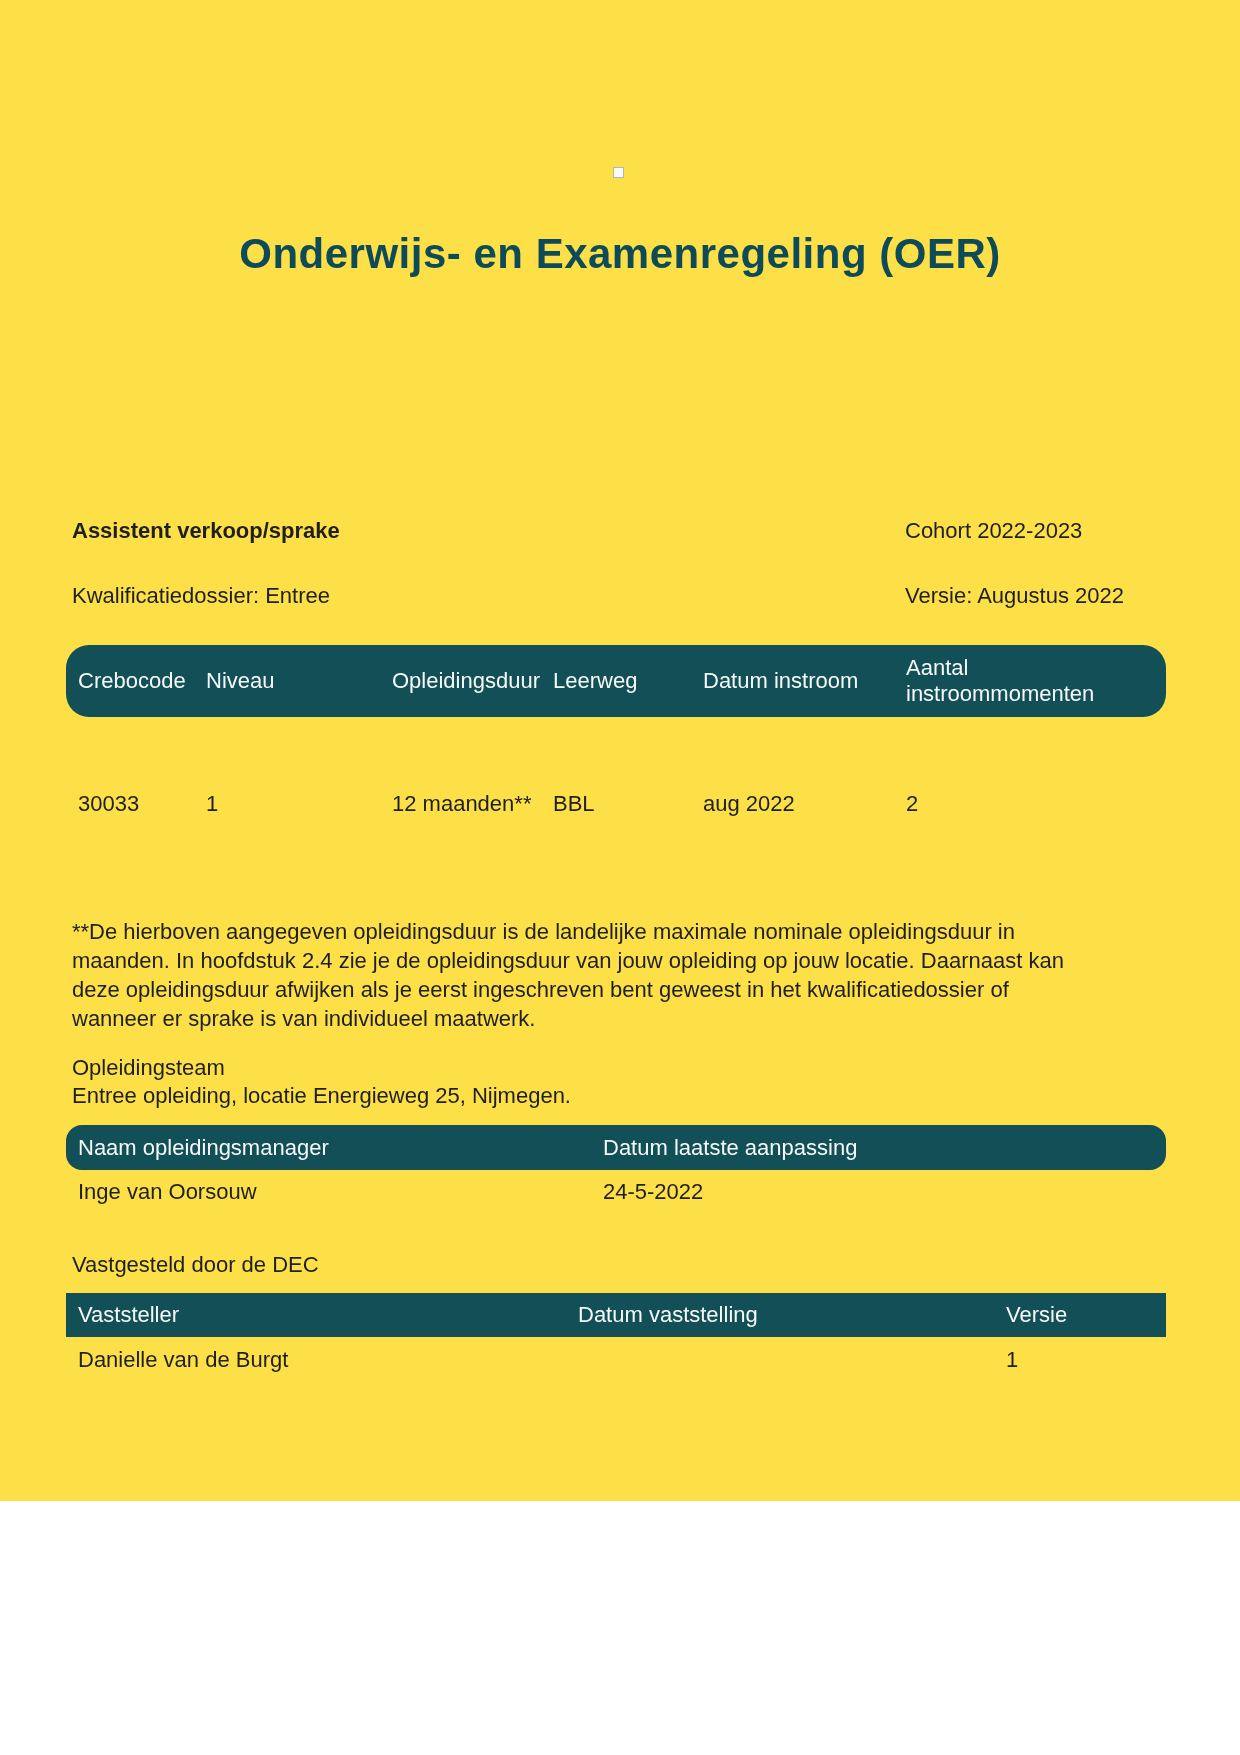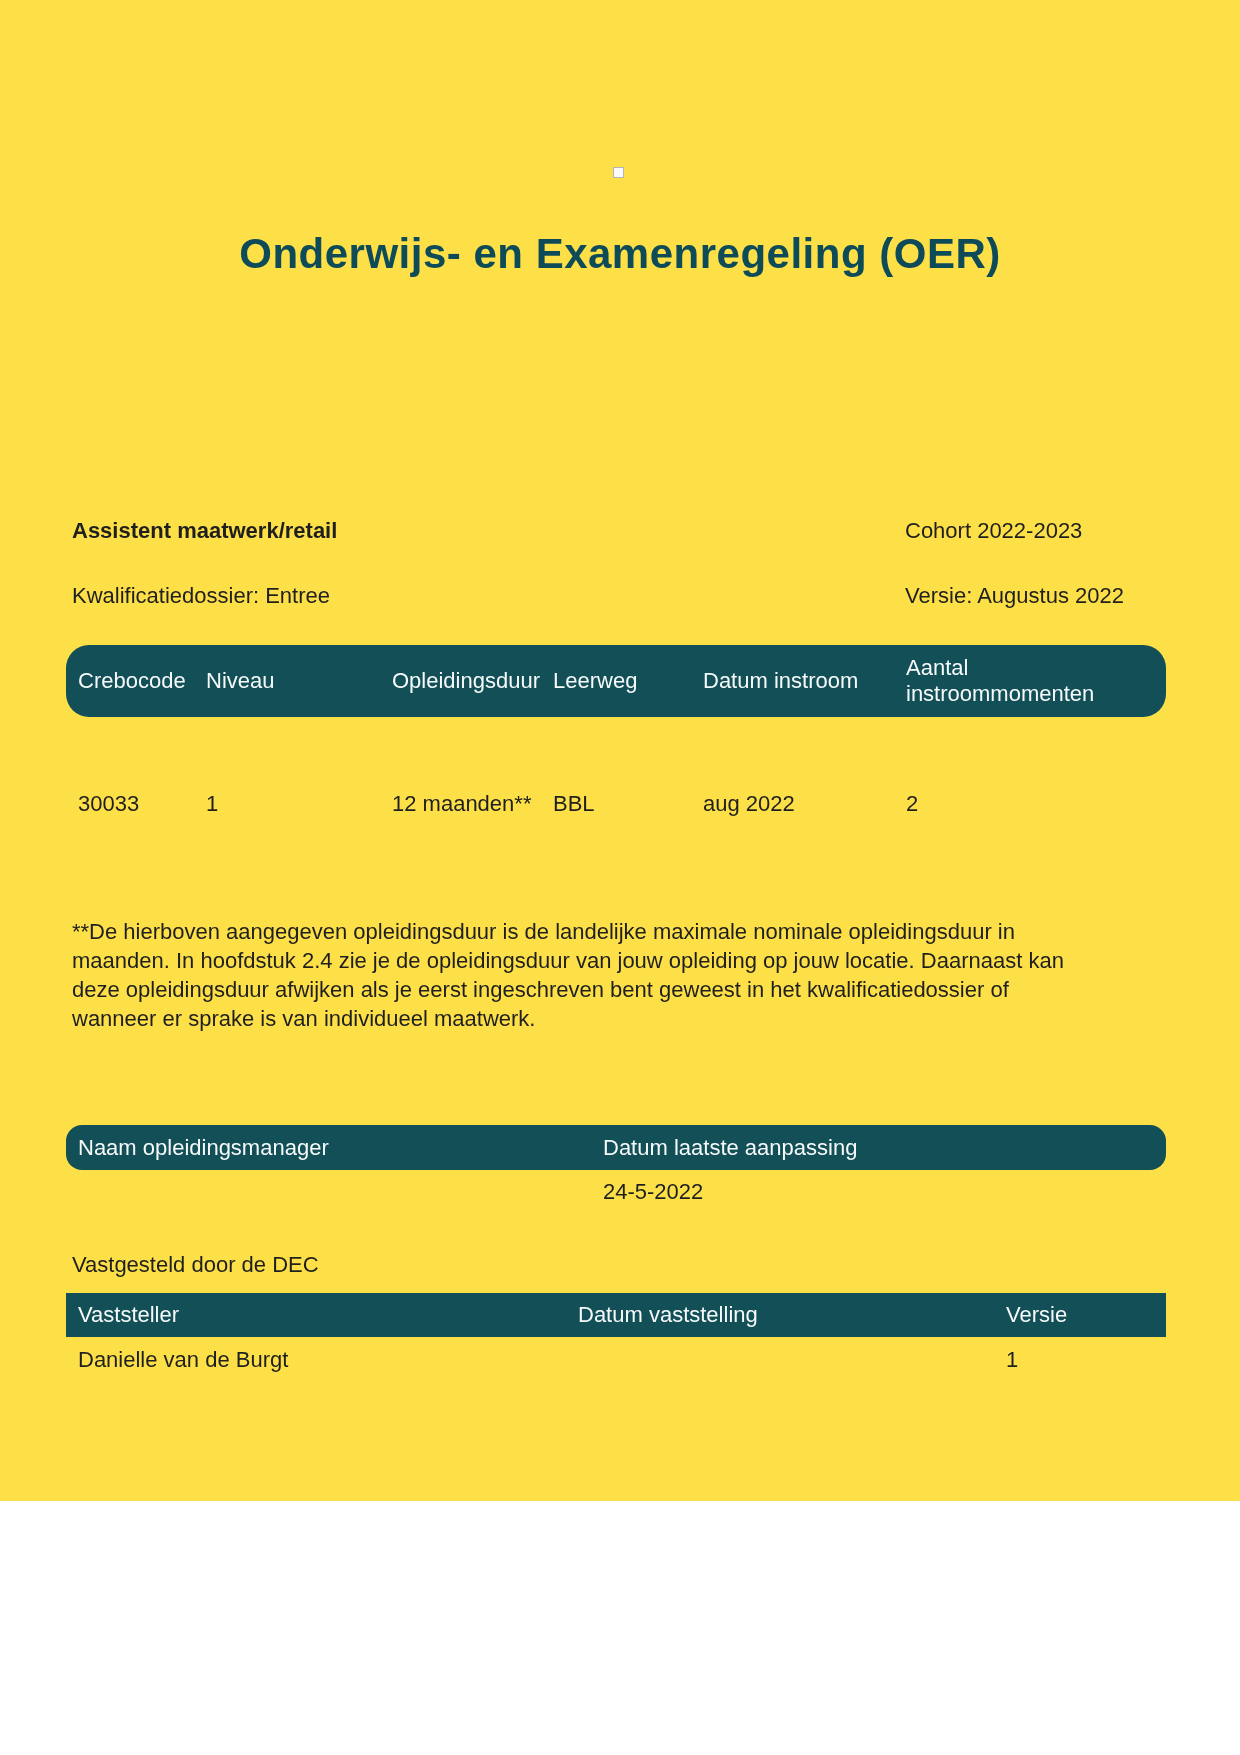--- a/index.html
+++ b/index.html
@@ -76,21 +76,21 @@
 </style>
 </head>
 <body>
 
 <div class="page">
 
   <span class="img-ph"></span>
 
   <h1 class="title">Onderwijs- en Examenregeling (OER)</h1>
 
-  <div class="abs meta bold meta-l1">Assistent maatwerk/retail</div>
+  <div class="abs meta bold meta-l1">Assistent verkoop/sprake</div>
   <div class="abs meta meta-r1">Cohort 2022-2023</div>
   <div class="abs meta meta-l2">Kwalificatiedossier: Entree</div>
   <div class="abs meta meta-r2">Versie: Augustus 2022</div>
 
   <div class="tealbar bar1">
     <span class="hcell t1c1">Crebocode</span>
     <span class="hcell t1c2">Niveau</span>
     <span class="hcell t1c3">Opleidingsduur</span>
     <span class="hcell t1c4">Leerweg</span>
     <span class="hcell t1c5">Datum instroom</span>
@@ -105,26 +105,31 @@
     <span class="ccell t1c6">2</span>
   </div>
 
   <div class="note">
     <span class="line">**De hierboven aangegeven opleidingsduur is de landelijke maximale nominale opleidingsduur in</span>
     <span class="line">maanden. In hoofdstuk 2.4 zie je de opleidingsduur van jouw opleiding op jouw locatie. Daarnaast kan</span>
     <span class="line">deze opleidingsduur afwijken als je eerst ingeschreven bent geweest in het kwalificatiedossier of</span>
     <span class="line">wanneer er sprake is van individueel maatwerk.</span>
   </div>
 
+  <div class="teamblock">
+    <span class="line">Opleidingsteam</span>
+    <span class="line">Entree opleiding, locatie Energieweg 25, Nijmegen.</span>
+  </div>
 
   <div class="tealbar bar2">
     <span class="hcell t2c1">Naam opleidingsmanager</span>
     <span class="hcell t2c2">Datum laatste aanpassing</span>
   </div>
   <div class="rowband row2">
+    <span class="ccell t2c1">Inge van Oorsouw</span>
     <span class="ccell t2c2">24-5-2022</span>
   </div>
 
   <div class="decheading">Vastgesteld door de DEC</div>
 
   <div class="tealbar bar3">
     <span class="hcell t3c1">Vaststeller</span>
     <span class="hcell t3c2">Datum vaststelling</span>
     <span class="hcell t3c3">Versie</span>
   </div>

